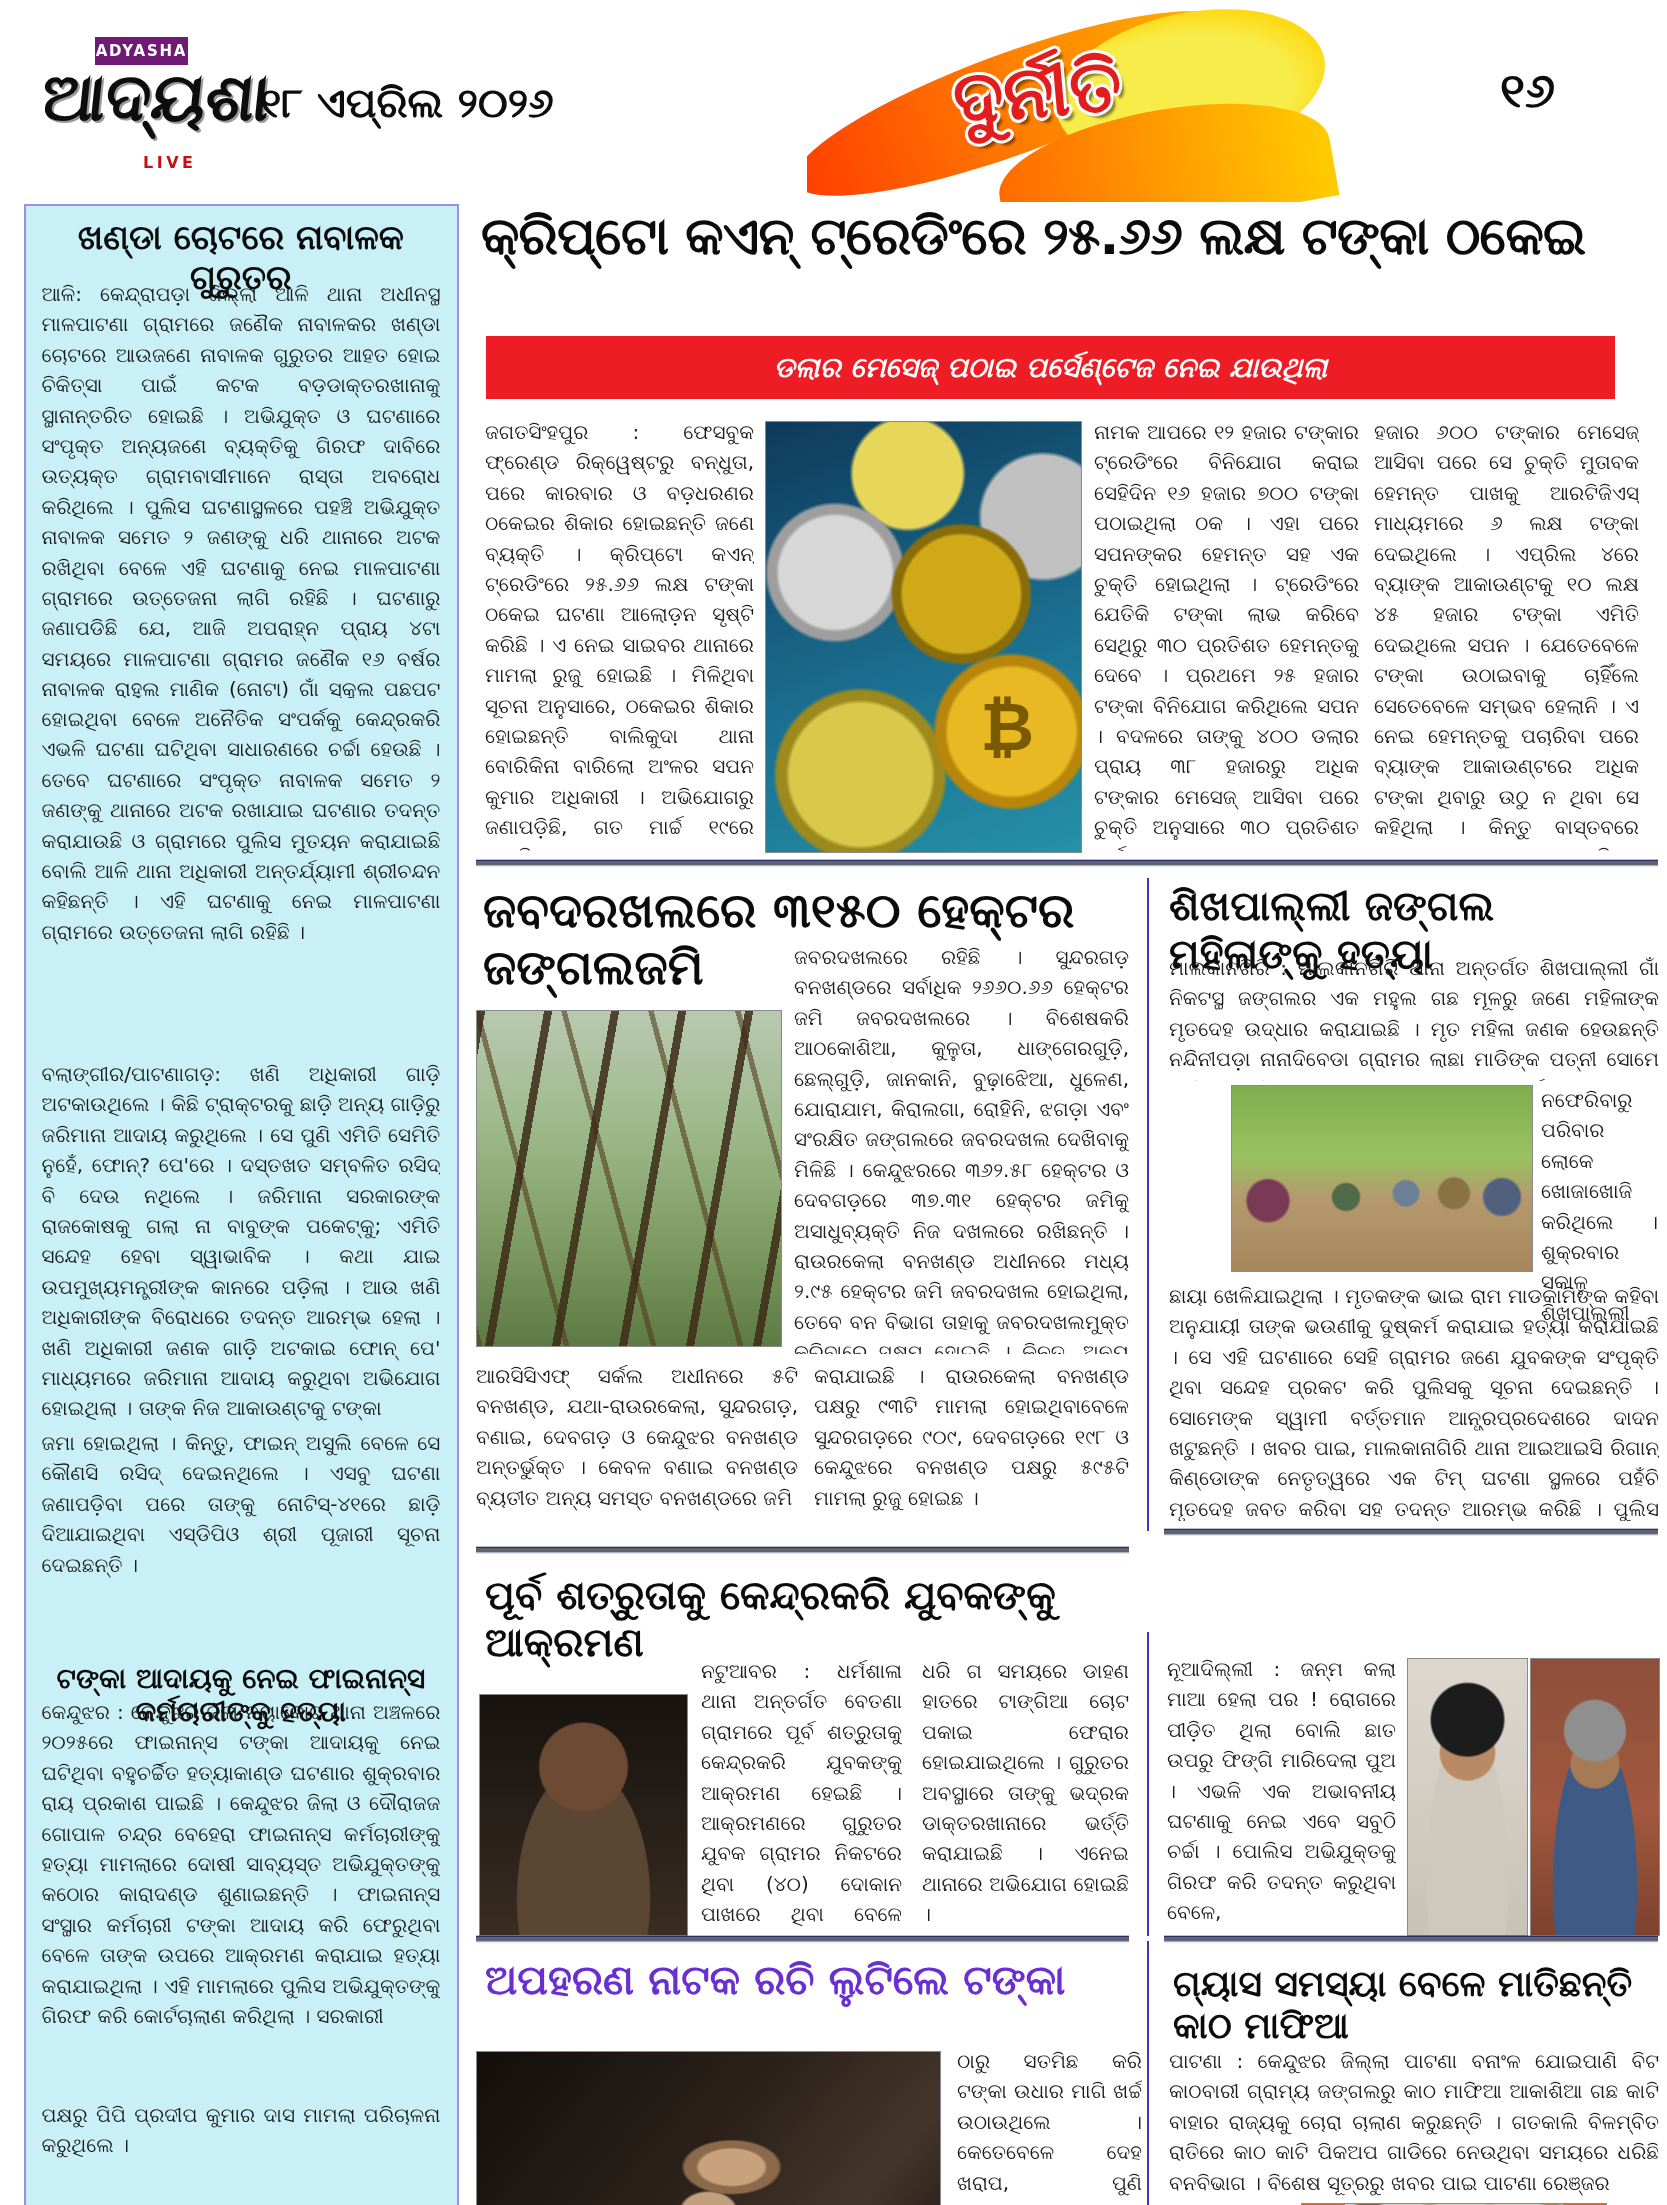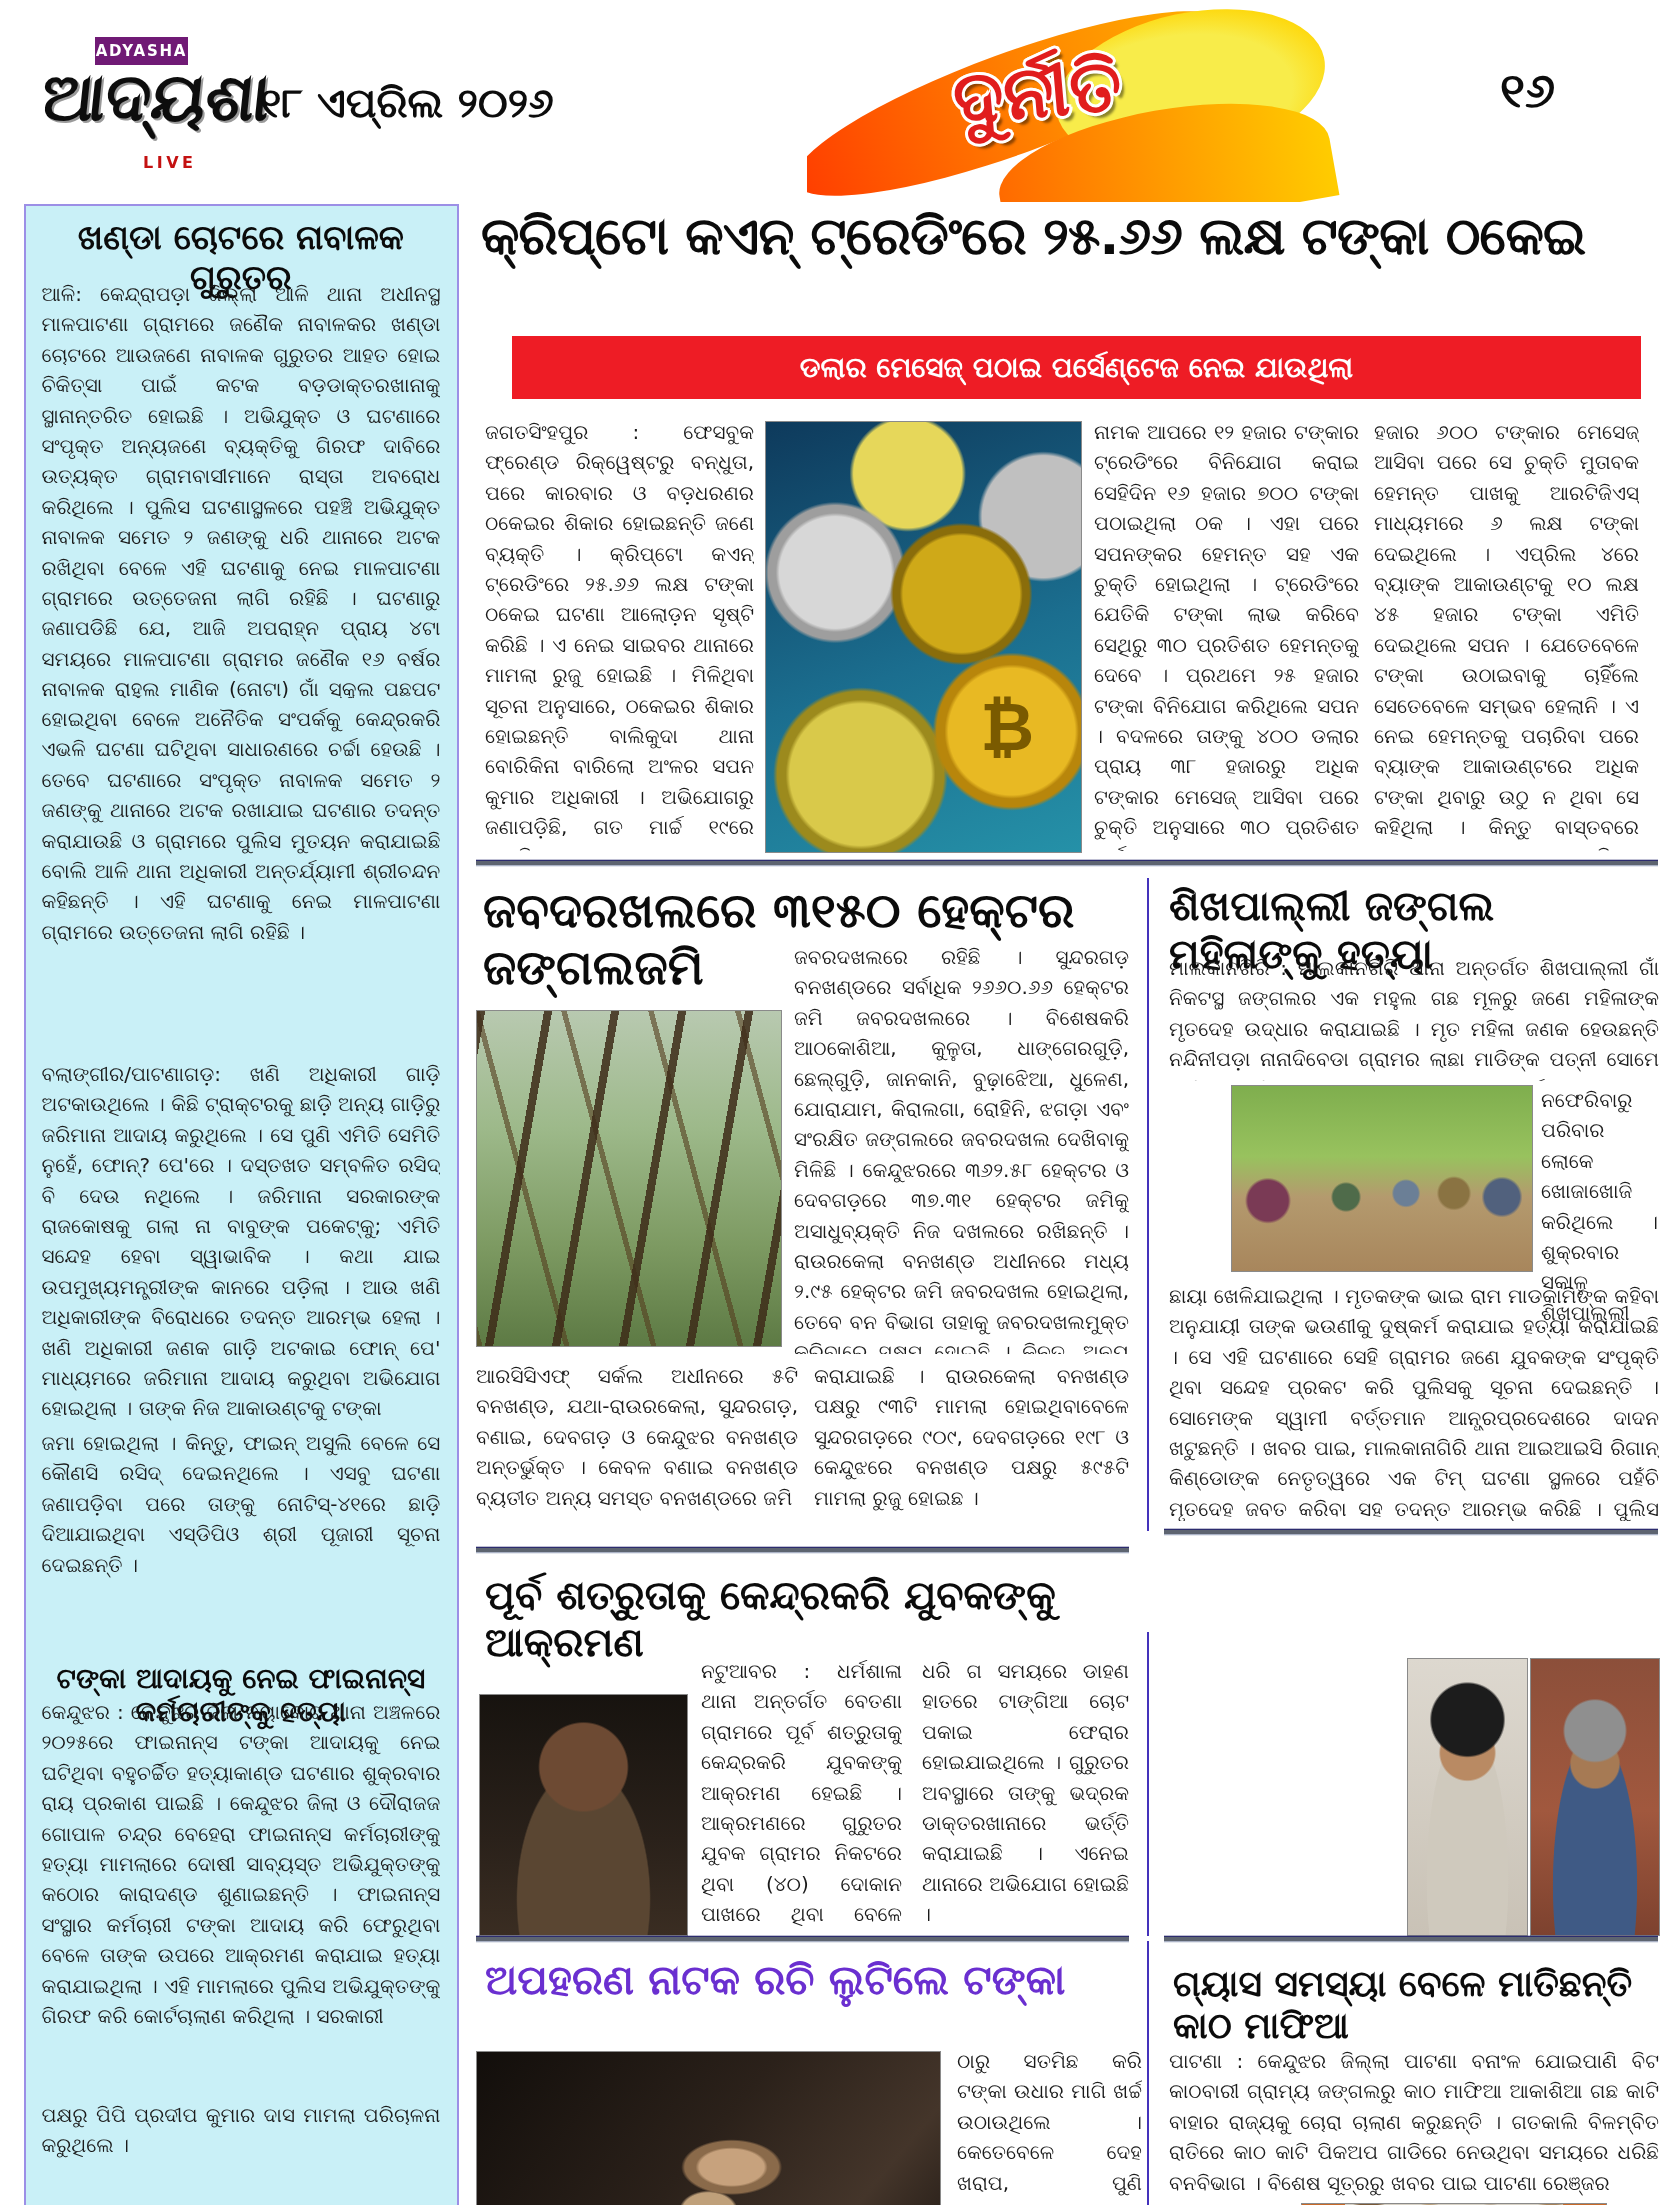--- a/index.html
+++ b/index.html
@@ -55,21 +55,21 @@
     <div class="abs body-txt" style="left:15.4px;top:853px;width:399px;height:362px;">ବଲାଙ୍ଗୀର/ପାଟଣାଗଡ଼: ଖଣି ଅଧିକାରୀ ଗାଡ଼ି ଅଟକାଉଥିଲେ । କିଛି ଟ୍ରାକ୍ଟରକୁ ଛାଡ଼ି ଅନ୍ୟ ଗାଡ଼ିରୁ ଜରିମାନା ଆଦାୟ କରୁଥିଲେ । ସେ ପୁଣି ଏମିତି ସେମିତି ନୁହେଁ, ଫୋନ୍? ପେ'ରେ । ଦସ୍ତଖତ ସମ୍ବଳିତ ରସିଦ୍ ବି ଦେଉ ନଥିଲେ । ଜରିମାନା ସରକାରଙ୍କ ରାଜକୋଷକୁ ଗଲା ନା ବାବୁଙ୍କ ପକେଟ୍‌କୁ; ଏମିତି ସନ୍ଦେହ ହେବା ସ୍ୱାଭାବିକ । କଥା ଯାଇ ଉପମୁଖ୍ୟମନ୍ତ୍ରୀଙ୍କ କାନରେ ପଡ଼ିଲା । ଆଉ ଖଣି ଅଧିକାରୀଙ୍କ ବିରୋଧରେ ତଦନ୍ତ ଆରମ୍ଭ ହେଲା । ଖଣି ଅଧିକାରୀ ଜଣକ ଗାଡ଼ି ଅଟକାଇ ଫୋନ୍ ପେ' ମାଧ୍ୟମରେ ଜରିମାନା ଆଦାୟ କରୁଥିବା ଅଭିଯୋଗ ହୋଇଥିଲା । ତାଙ୍କ ନିଜ ଆକାଉଣ୍ଟକୁ ଟଙ୍କା</div>
     <div class="abs body-txt" style="left:15.4px;top:1222px;width:399px;height:159px;">ଜମା ହୋଇଥିଲା । କିନ୍ତୁ, ଫାଇନ୍ ଅସୁଲି ବେଳେ ସେ କୌଣସି ରସିଦ୍ ଦେଇନଥିଲେ । ଏସବୁ ଘଟଣା ଜଣାପଡ଼ିବା ପରେ ତାଙ୍କୁ ନୋଟିସ୍-୪୧ରେ ଛାଡ଼ି ଦିଆଯାଇଥିବା ଏସ୍‌ଡିପିଓ ଶ୍ରୀ ପୂଜାରୀ ସୂଚନା ଦେଇଛନ୍ତି ।</div>
 
     <div class="abs hl" style="left:4.4px;top:1456px;width:421px;font-size:28px;text-align:center;">ଟଙ୍କା ଆଦାୟକୁ ନେଇ ଫାଇନାନ୍ସ କର୍ମଚାରୀଙ୍କୁ ହତ୍ୟା</div>
     <div class="abs body-txt" style="left:15.4px;top:1491px;width:399px;height:397px;">କେନ୍ଦୁଝର : କେନ୍ଦୁଝର ଜିଲା ନୟାକୋଟ ଥାନା ଅଞ୍ଚଳରେ ୨୦୨୫ରେ ଫାଇନାନ୍ସ ଟଙ୍କା ଆଦାୟକୁ ନେଇ ଘଟିଥିବା ବହୁଚର୍ଚ୍ଚିତ ହତ୍ୟାକାଣ୍ଡ ଘଟଣାର ଶୁକ୍ରବାର ରାୟ ପ୍ରକାଶ ପାଇଛି । କେନ୍ଦୁଝର ଜିଲା ଓ ଦୌରାଜଜ ଗୋପାଳ ଚନ୍ଦ୍ର ବେହେରା ଫାଇନାନ୍ସ କର୍ମଚାରୀଙ୍କୁ ହତ୍ୟା ମାମଲାରେ ଦୋଷୀ ସାବ୍ୟସ୍ତ ଅଭିଯୁକ୍ତଙ୍କୁ କଠୋର କାରାଦଣ୍ଡ ଶୁଣାଇଛନ୍ତି । ଫାଇନାନ୍ସ ସଂସ୍ଥାର କର୍ମଚାରୀ ଟଙ୍କା ଆଦାୟ କରି ଫେରୁଥିବା ବେଳେ ତାଙ୍କ ଉପରେ ଆକ୍ରମଣ କରାଯାଇ ହତ୍ୟା କରାଯାଇଥିଲା । ଏହି ମାମଲାରେ ପୁଲିସ ଅଭିଯୁକ୍ତଙ୍କୁ ଗିରଫ କରି କୋର୍ଟଚାଲାଣ କରିଥିଲା । ସରକାରୀ</div>
     <div class="abs body-txt" style="left:15.4px;top:1894px;width:399px;height:62px;">ପକ୍ଷରୁ ପିପି ପ୍ରଦୀପ କୁମାର ଦାସ ମାମଲା ପରିଚାଳନା କରୁଥିଲେ ।</div>
 
   </div>
 
   <div class="abs hl" style="left:481px;top:206px;width:1169px;font-size:52px;letter-spacing:-0.9px;">କ୍ରିପ୍ଟୋ କଏନ୍ ଟ୍ରେଡିଂରେ ୨୫.୬୬ ଲକ୍ଷ ଟଙ୍କା ଠକେଇ</div>
-  <div class="abs redbox" style="left:512px;top:336px;width:1129px;height:63px;">
+  <div class="abs redbox" style="left:486px;top:336px;width:1129px;height:63px;font-style:italic;">
     <span style="font-size:28px;line-height:63px;">ଡଲାର ମେସେଜ୍ ପଠାଇ ପର୍ସେଣ୍ଟେଜ ନେଇ ଯାଉଥିଲା</span>
   </div>
   <div class="abs body-txt" style="left:485px;top:417px;width:269px;height:434px;">ଜଗତସିଂହପୁର : ଫେସବୁକ ଫ୍ରେଣ୍ଡ ରିକ୍ୱେଷ୍ଟରୁ ବନ୍ଧୁତା, ପରେ କାରବାର ଓ ବଡ଼ଧରଣର ଠକେଇର ଶିକାର ହୋଇଛନ୍ତି ଜଣେ ବ୍ୟକ୍ତି । କ୍ରିପ୍ଟୋ କଏନ୍ ଟ୍ରେଡିଂରେ ୨୫.୬୬ ଲକ୍ଷ ଟଙ୍କା ଠକେଇ ଘଟଣା ଆଲୋଡ଼ନ ସୃଷ୍ଟି କରିଛି । ଏ ନେଇ ସାଇବର ଥାନାରେ ମାମଲା ରୁଜୁ ହୋଇଛି । ମିଳିଥିବା ସୂଚନା ଅନୁସାରେ, ଠକେଇର ଶିକାର ହୋଇଛନ୍ତି ବାଲିକୁଦା ଥାନା ବୋରିକିନା ବାରିଲୋ ଅଂଳର ସପନ କୁମାର ଅଧିକାରୀ । ଅଭିଯୋଗରୁ ଜଣାପଡ଼ିଛି, ଗତ ମାର୍ଚ୍ଚ ୧୯ରେ ଅଙ୍କିତା</div>
   <div class="abs photo" style="left:765px;top:421px;width:315px;height:430px;background:
          radial-gradient(circle at 78% 72%, #e8b923 0 16%, #b8860b 17% 19%, transparent 20%),
          radial-gradient(circle at 30% 82%, #d9c94a 0 17%, #9c8a1d 18% 20%, transparent 21%),
          radial-gradient(circle at 62% 40%, #cfa918 0 18%, #8a6d0b 19% 21%, transparent 22%),
          radial-gradient(circle at 22% 35%, #d7d7d7 0 15%, #9e9e9e 16% 18%, transparent 19%),
          radial-gradient(circle at 88% 22%, #c0c0c0 0 14%, transparent 15%),
          radial-gradient(circle at 45% 12%, #e6d75a 0 13%, transparent 14%),
@@ -110,20 +110,21 @@
   <div class="abs hl" style="left:485px;top:1572px;width:644px;font-size:40px;">ପୂର୍ବ ଶତ୍ରୁତାକୁ କେନ୍ଦ୍ରକରି ଯୁବକଙ୍କୁ ଆକ୍ରମଣ</div>
   <div class="abs photo" style="left:479px;top:1694px;width:207px;height:240px;background:
          radial-gradient(circle at 50% 30%, #6d4a33 0 22%, transparent 23%),
          radial-gradient(ellipse at 50% 85%, #5a4632 0 45%, transparent 46%),
          linear-gradient(180deg,#17130f 0%,#2a211a 60%,#3a2d22 100%);"></div>
   <div class="abs body-txt" style="left:701px;top:1656px;width:201px;height:278px;">ନଟୁଆବର : ଧର୍ମଶାଳା ଥାନା ଅନ୍ତର୍ଗତ ବେତଣା ଗ୍ରାମରେ ପୂର୍ବ ଶତ୍ରୁତାକୁ କେନ୍ଦ୍ରକରି ଯୁବକଙ୍କୁ ଆକ୍ରମଣ ହେଇଛି । ଆକ୍ରମଣରେ ଗୁରୁତର ଯୁବକ ଗ୍ରାମର ନିକଟରେ ଥିବା (୪୦) ଦୋକାନ ପାଖରେ ଥିବା ବେଳେ ଟାଙ୍ଗିଆ</div>
   <div class="abs body-txt" style="left:922px;top:1656px;width:207px;height:278px;">ଧରି ଗ ସମୟରେ ଡାହଣ ହାତରେ ଟାଙ୍ଗିଆ ଚୋଟ ପକାଇ ଫେରାର ହୋଇଯାଇଥିଲେ । ଗୁରୁତର ଅବସ୍ଥାରେ ତାଙ୍କୁ ଭଦ୍ରକ ଡାକ୍ତରଖାନାରେ ଭର୍ତ୍ତି କରାଯାଇଛି । ଏନେଇ ଥାନାରେ ଅଭିଯୋଗ ହୋଇଛି ।</div>
 
   <div class="abs vline" style="left:1147px;top:1632px;width:2.2px;height:304px;"></div>
 
+  <div class="abs body-txt" style="left:1167px;top:1654px;width:229px;height:282px;">ନୂଆଦିଲ୍ଲୀ : ଜନ୍ମ କଲା ମାଆ ହେଲା ପର ! ରୋଗରେ ପୀଡ଼ିତ ଥିଲା ବୋଲି ଛାତ ଉପରୁ ଫିଙ୍ଗି ମାରିଦେଲା ପୁଅ । ଏଭଳି ଏକ ଅଭାବନୀୟ ଘଟଣାକୁ ନେଇ ଏବେ ସବୁଠି ଚର୍ଚ୍ଚା । ପୋଲିସ ଅଭିଯୁକ୍ତକୁ ଗିରଫ କରି ତଦନ୍ତ କରୁଥିବା ବେଳେ,</div>
   <div class="abs photo" style="left:1407px;top:1658px;width:119px;height:276px;background:
          radial-gradient(circle at 50% 22%, #1c1c1c 0 16%, transparent 17%),
          radial-gradient(circle at 50% 34%, #b98a63 0 14%, transparent 15%),
          radial-gradient(ellipse at 50% 80%, #cfc9bd 0 48%, transparent 49%),
          linear-gradient(180deg,#ddd8cf 0%,#c9c2b6 100%);"></div>
   <div class="abs photo" style="left:1530px;top:1658px;width:128px;height:276px;background:
          radial-gradient(circle at 50% 26%, #8f8f8f 0 14%, transparent 15%),
          radial-gradient(circle at 50% 38%, #a67a54 0 13%, transparent 14%),
          radial-gradient(ellipse at 50% 82%, #3f5a85 0 46%, transparent 47%),
          linear-gradient(180deg,#8c4f3a 0%,#a1583e 55%,#7d422f 100%);"></div>

